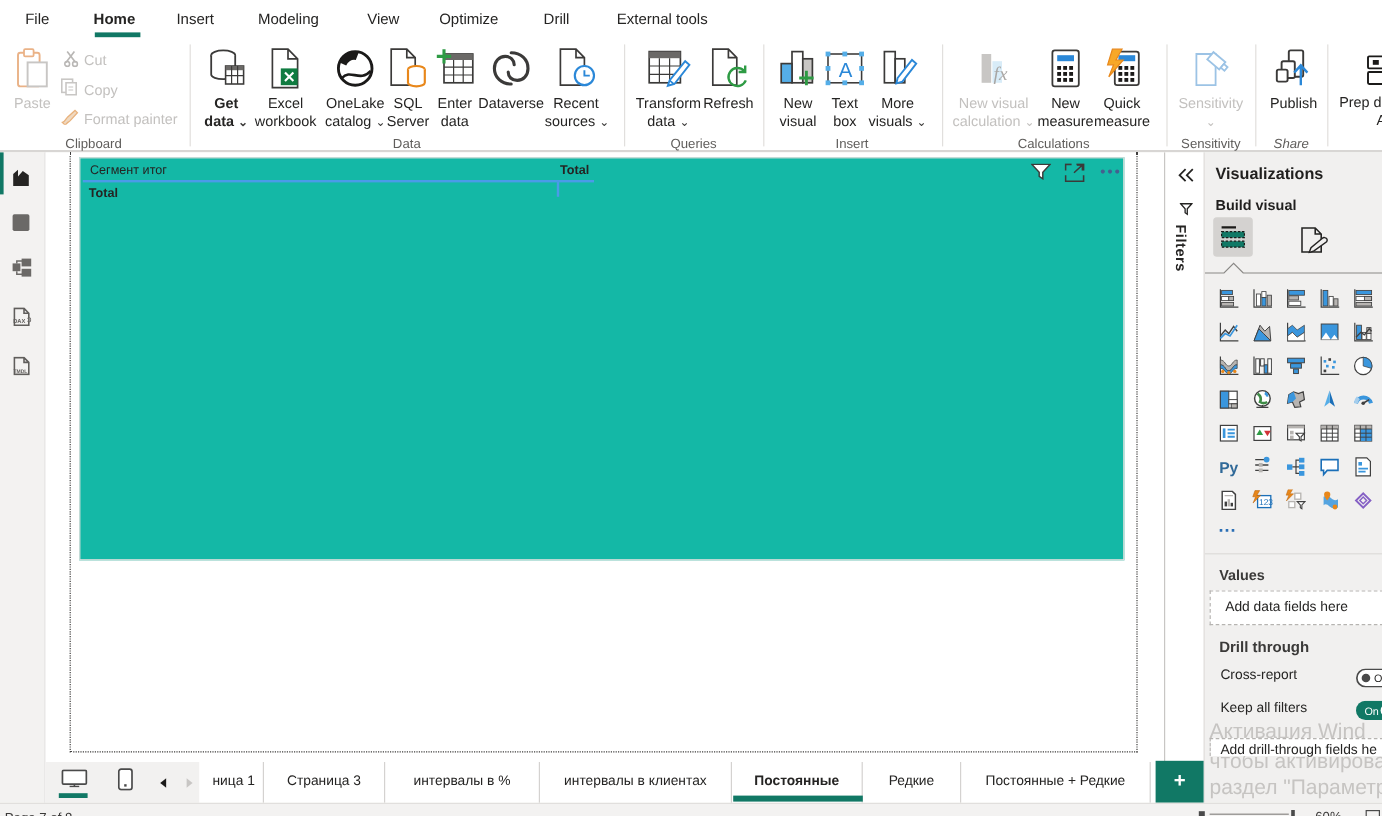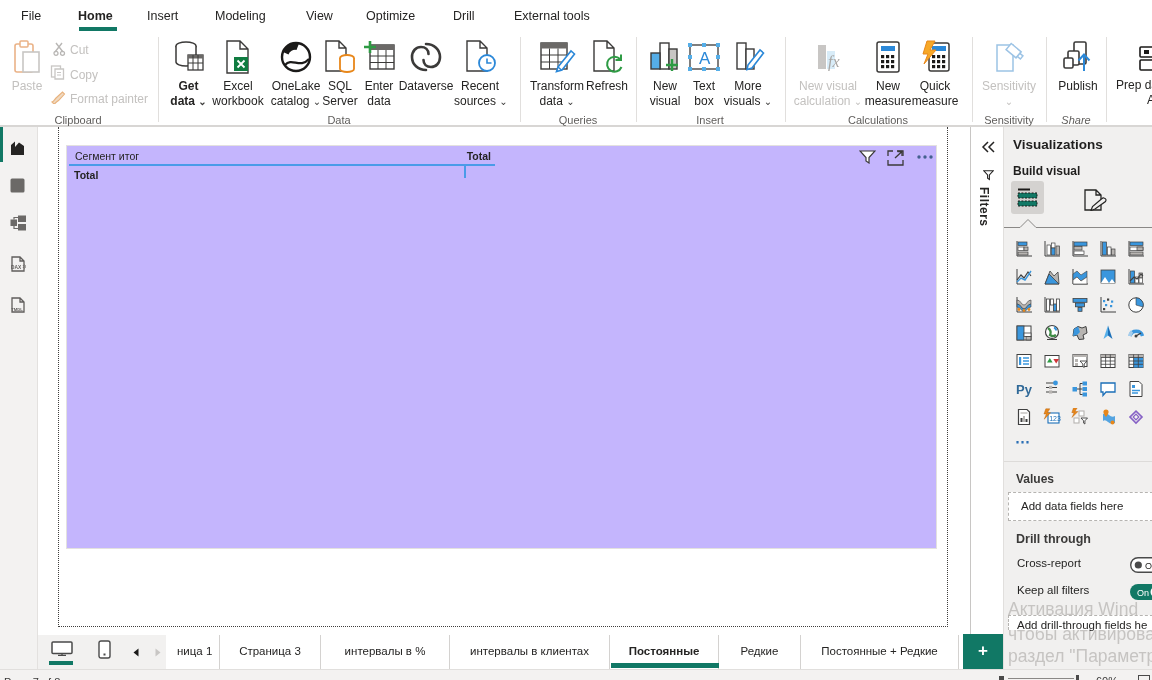--- a/index.html
+++ b/index.html
@@ -18,21 +18,21 @@
   .smallrow { position:absolute; font-size:12px; color:#c3c1bf; white-space:nowrap; }
   .chev { font-size:10px; color:#3b3a39; }
   .dis .chev { color:#c3c1bf; }
   
   #sidebar { position:absolute; left:0; top:127px; width:38px; height:542px; background:#f3f2f1; border-right:1px solid #e3e1df; }
   #sidebar .ind { position:absolute; left:0; top:0px; width:3px; height:35px; background:#117865; }
   .sbicon { position:absolute; left:10px; }
   
   #canvas { position:absolute; left:38px; top:127px; width:932px; height:508px; background:#fff; }
   #page { position:absolute; left:20px; top:0px; width:890px; height:500px; border:1.5px dotted #3f3e3d; border-top:none; }
-  #visual { position:absolute; left:28px; top:18px; width:871px; height:404px; border:1px solid #e3e1df; background:#c4b5fd; }
+  #visual { position:absolute; left:28px; top:4px; width:871px; height:336px; border:1px solid #e3e1df; background:#14b8a6; }
   
   .tbl-hdr { position:absolute; left:8px; top:4px; width:416px; font-size:10.5px; color:#252423; }
   .tbl-underline { position:absolute; left:2px; top:18px; width:426px; height:1.5px; background:#4a9be8; }
   .tbl-vline { position:absolute; left:397px; top:19px; width:1.5px; height:13px; background:#4a9be8; }
   .tbl-row { position:absolute; left:7px; top:23px; font-size:10.5px; font-weight:bold; color:#252423; }
   
   #vhead { position:absolute; left:792px; top:4px; width:80px; height:16px; }
   
   #fstrip { position:absolute; left:970px; top:127px; width:33px; height:542px; background:#fff; border-left:1px solid #c8c6c4; }
   

